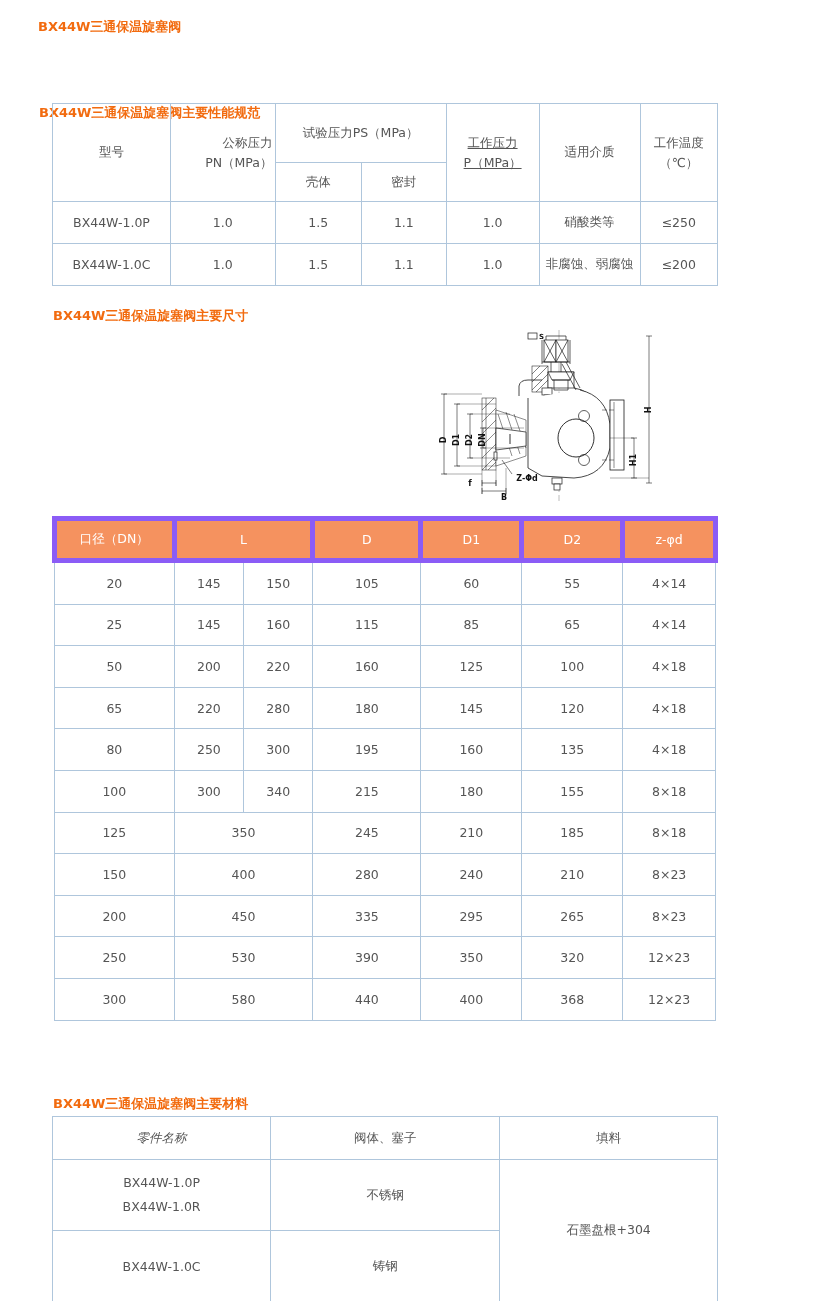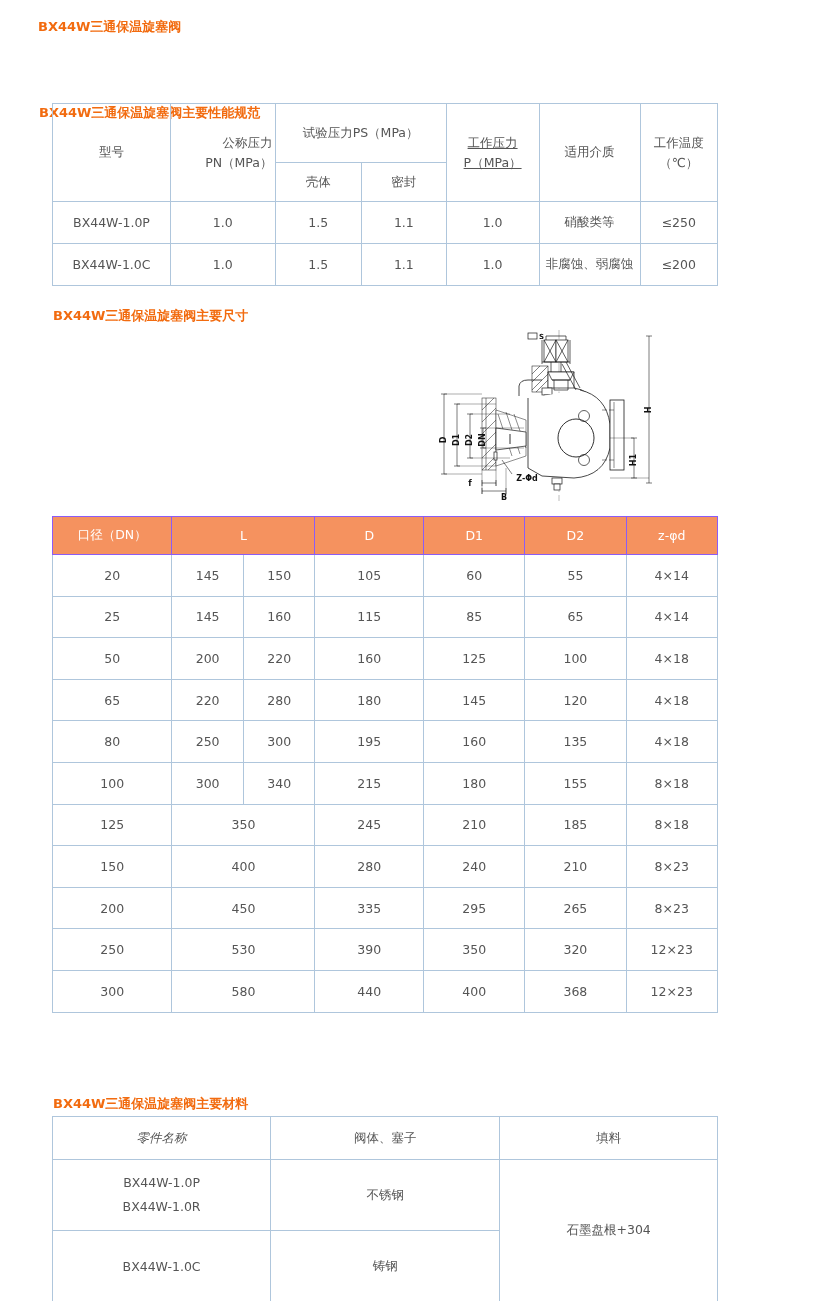--- a/index.html
+++ b/index.html
@@ -95,21 +95,21 @@
   #dim-table {
     position: absolute;
     left: 52px;
     top: 516px;
     width: 666px;
   }
   #dim-table th {
     background: #F5925F;
     color: #ffffff;
     height: 37px;
-    border: 1px solid #8b5cf6;
+    border: 5px solid #8b5cf6;
     font-size: 12.5px;
   }
   #dim-table td { height: 40.6px; }
   #dim-table .c-dn { width: 120px; }
   #dim-table .c-l1 { width: 70px; }
   #dim-table .c-l2 { width: 70px; }
   #dim-table .c-d  { width: 110px; }
   #dim-table .c-d1 { width: 102px; }
   #dim-table .c-d2 { width: 102px; }
   #dim-table .c-z  { width: 90px; }

